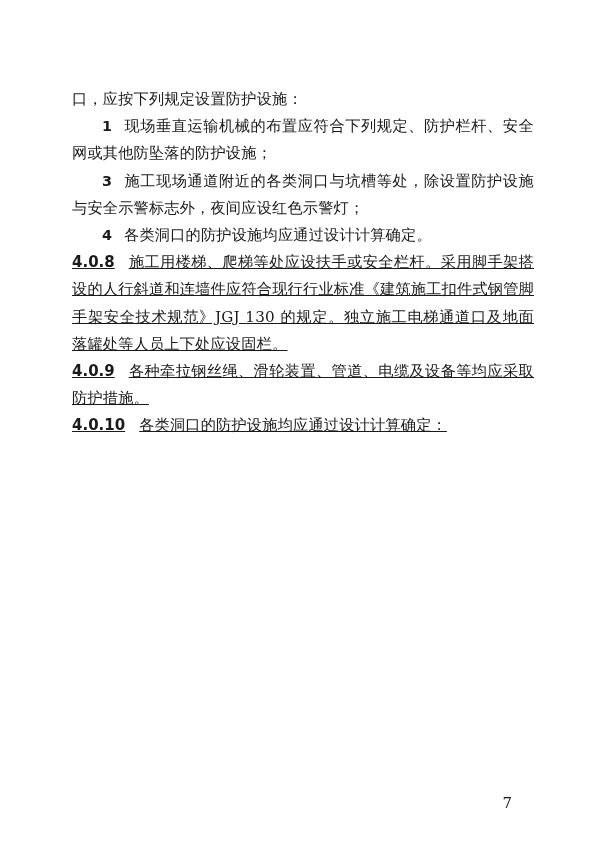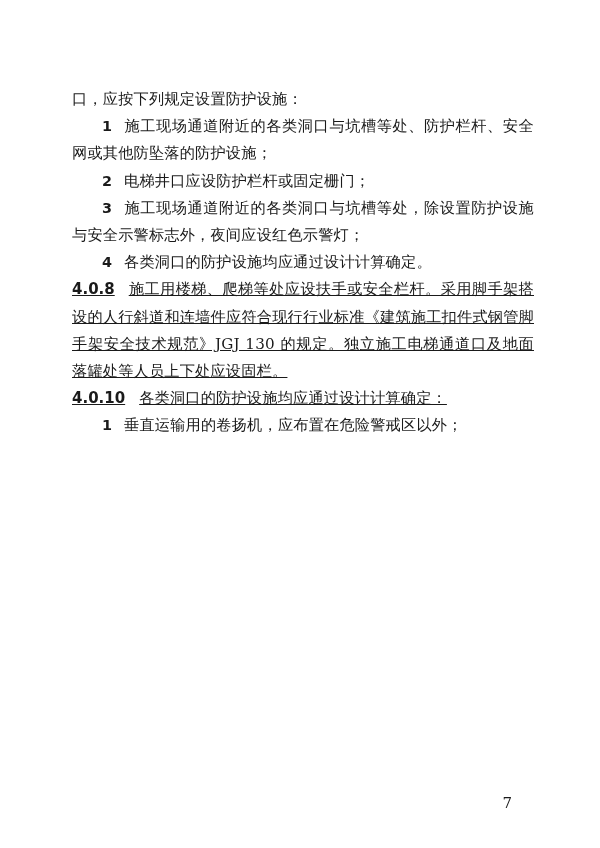--- a/index.html
+++ b/index.html
@@ -77,46 +77,43 @@
 <body>
 
 <div class="page">
   <div class="content">
 
     <p class="para indent1">
       <span>口，应按下列规定设置防护设施：</span>
     </p>
 
     <p class="para indent-num">
-      <span class="num-label">1</span><span class="gap-sm"></span><span>施工现场通道附近的各类洞口与坑槽等处、防护栏杆、安全网或其他防坠落的防护设施；</span>
+      <span class="num-label">1</span><span class="gap-sm"></span><span>现场垂直运输机械的布置应符合下列规定、防护栏杆、安全网或其他防坠落的防护设施；</span>
     </p>
 
-    <p class="para indent-num">
-      <span class="num-label">2</span><span class="gap-sm"></span><span>电梯井口应设防护栏杆或固定栅门；</span>
-    </p>
 
     <p class="para indent-num">
       <span class="num-label">3</span><span class="gap-sm"></span><span>施工现场通道附近的各类洞口与坑槽等处，除设置防护设施与安全示警标志外，夜间应设红色示警灯；</span>
     </p>
 
     <p class="para indent-num">
       <span class="num-label">4</span><span class="gap-sm"></span><span>各类洞口的防护设施均应通过设计计算确定。</span>
     </p>
 
     <p class="para indent-sec">
       <span class="sec-label">4.0.8</span><span class="gap-md"></span><span>施工用楼梯、爬梯等处应设扶手或安全栏杆。采用脚手架搭设的人行斜道和连墙件应符合现行行业标准《建筑施工扣件式钢管脚手架安全技术规范》JGJ 130 的规定。独立施工电梯通道口及地面落罐处等人员上下处应设固栏。</span>
     </p>
 
+    <p class="para indent-sec">
+      <span class="sec-label">4.0.9</span><span class="gap-md"></span><span>各种牵拉钢丝绳、滑轮装置、管道、电缆及设备等均应采取防护措施。</span>
+    </p>
 
     <p class="para indent-sec">
       <span class="sec-label">4.0.10</span><span class="gap-md"></span><span>各类洞口的防护设施均应通过设计计算确定：</span>
     </p>
 
-    <p class="para indent-num">
-      <span class="num-label">1</span><span class="gap-sm"></span><span>垂直运输用的卷扬机，应布置在危险警戒区以外；</span>
-    </p>
 
 
 
   </div>
 
   <div class="page-number">7</div>
 </div>
 
 </body></html>

